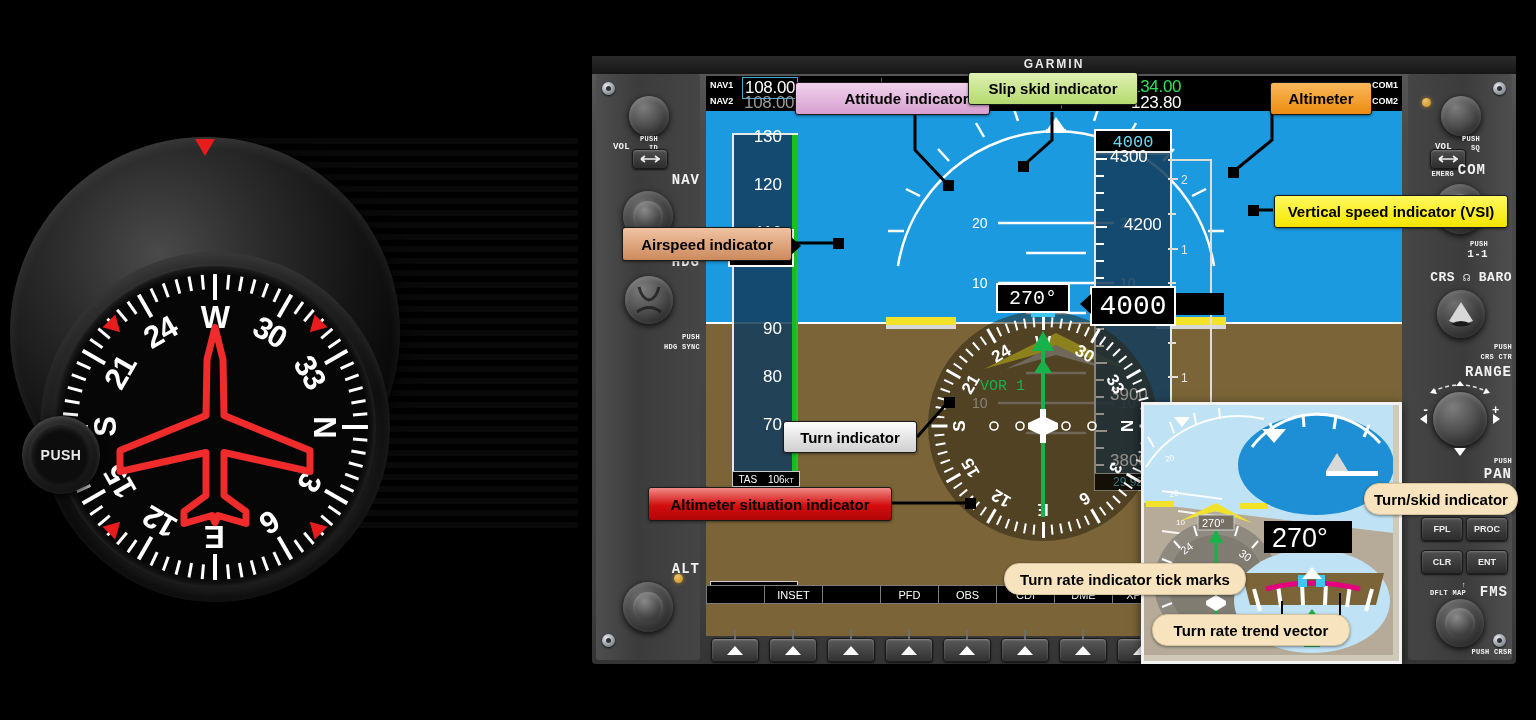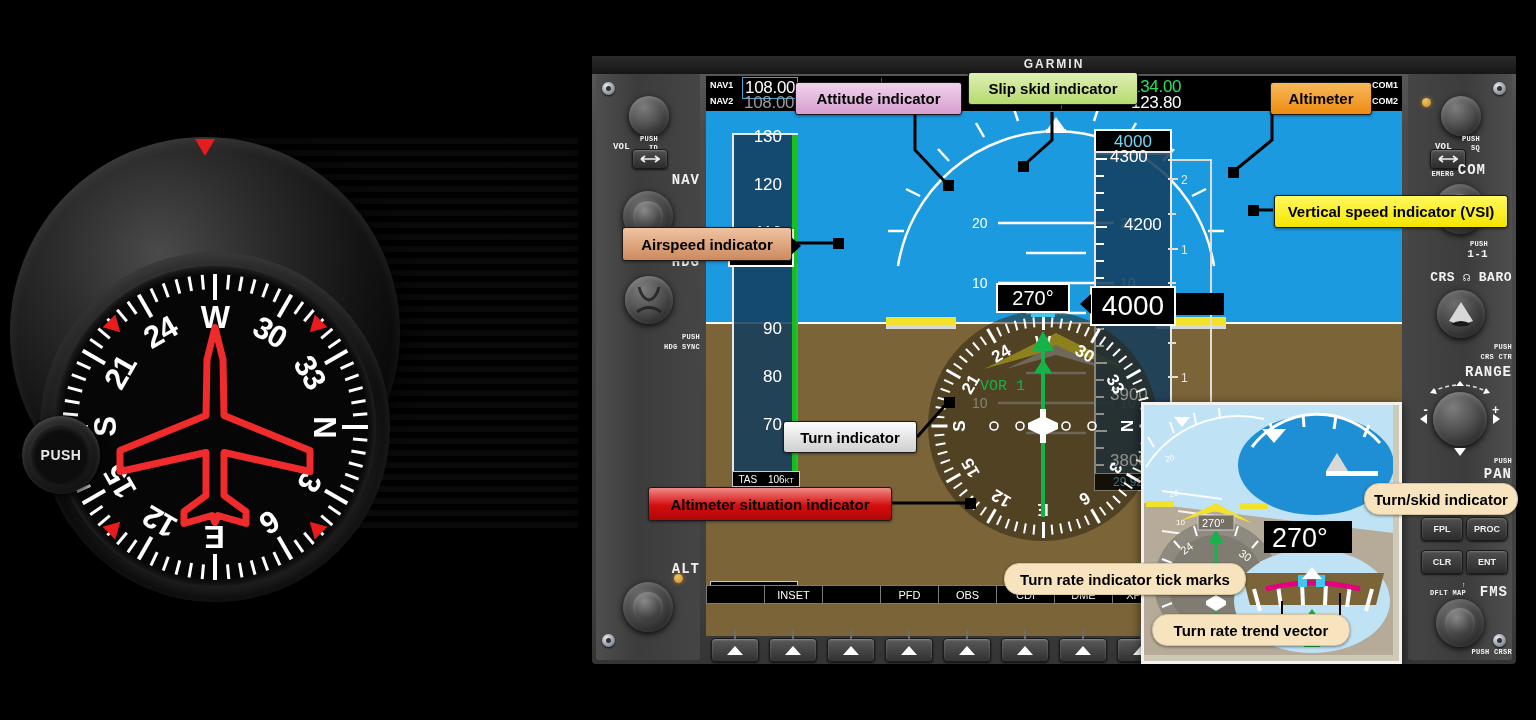--- a/index.html
+++ b/index.html
@@ -93,21 +93,21 @@
   .freq{font-size:17px;letter-spacing:-.3px;}
   .pfd{position:absolute;left:0;top:35px;width:696px;height:525px;overflow:hidden;}
   .sky{position:absolute;left:0;top:0;width:100%;height:212px;background:#1b9ae0;}
   .ground{position:absolute;left:0;top:212px;width:100%;height:313px;background:#7a6438;}
   .horizon{position:absolute;left:0;top:211px;width:100%;height:2px;background:#fff;}
 
   .tape{position:absolute;background:rgba(20,60,92,.86);border:2px solid #e8e8e8;}
   .tape .tv{position:absolute;color:#fff;font-size:17px;font-weight:400;text-align:right;
      font-family:"Liberation Sans",sans-serif;}
   .box-rd{position:absolute;background:#000;border:2px solid #fff;color:#fff;
-     font-family:Liberation Sans, sans-serif;display:flex;align-items:center;justify-content:center;}
+     font-family:Liberation Mono, monospace;display:flex;align-items:center;justify-content:center;}
 
   .cal{position:absolute;border:1px solid #1a1a1a;border-radius:3px;color:#000;
      font-size:15px;font-weight:700;display:flex;align-items:center;justify-content:center;
      font-family:"Liberation Sans",sans-serif;white-space:nowrap;z-index:40;
      box-shadow:0 1px 3px rgba(0,0,0,.45);}
   .lead{position:absolute;z-index:39;}
 
   .sk-row{position:absolute;left:0;bottom:32px;width:100%;height:19px;display:flex;}
   .sk{flex:1;border:1px solid #7b7b7b;background:#000;color:#fff;font-size:11px;
      display:flex;align-items:center;justify-content:center;margin-right:-1px;
@@ -331,21 +331,21 @@
 
       <div class="btnsq" style="left:13px;top:414px;width:40px;height:22px;">
           <span>-D→</span>
         </div>
       <div class="btnsq" style="left:58px;top:414px;width:40px;height:22px;">
           <span>MENU</span>
         </div>
       <div class="btnsq" style="left:13px;top:443px;width:40px;height:22px;">
           <span>FPL</span>
         </div>
-      <div class="btnsq" style="left:58px;top:443px;width:40px;height:22px;border-radius:6px;">
+      <div class="btnsq" style="left:58px;top:443px;width:40px;height:22px;">
           <span>PROC</span>
         </div>
       <div class="btnsq" style="left:13px;top:476px;width:40px;height:22px;">
           <span>CLR</span>
         </div>
       <div class="btnsq" style="left:58px;top:476px;width:40px;height:22px;">
           <span>ENT</span>
         </div>
       <div class="blbl tiny" style="left:4px;top:507px;width:54px;">↑<br>DFLT MAP</div>
       <div class="blbl" style="left:56px;top:510px;width:44px;font-size:14px;letter-spacing:1px;">FMS</div>
@@ -708,21 +708,21 @@
     <rect x="943" y="180" width="11" height="11" fill="#000"></rect>
     <rect x="1018" y="161" width="11" height="11" fill="#000"></rect>
     <rect x="1228" y="167" width="11" height="11" fill="#000"></rect>
     <rect x="1248" y="205" width="11" height="11" fill="#000"></rect>
     <rect x="833" y="238" width="11" height="11" fill="#000"></rect>
     <rect x="944" y="397" width="11" height="11" fill="#000"></rect>
     <rect x="965" y="498" width="11" height="11" fill="#000"></rect>
   </svg>
 
   <div class="cal" style="left:795px;top:82px;width:165px;height:31px;
-       background:linear-gradient(180deg,#f0d2ec,#d79fd0);">Attitude indicator</div>
+       background:linear-gradient(180deg,#f0d2ec,#d79fd0);padding-left:28px;">Attitude indicator</div>
 
   <div class="cal" style="left:968px;top:72px;width:168px;height:31px;
        background:linear-gradient(180deg,#dff0b2,#b5da70);">Slip skid indicator</div>
 
   <div class="cal" style="left:1270px;top:82px;width:100px;height:31px;
        background:linear-gradient(180deg,#f8b85a,#ee8c11);">Altimeter</div>
 
   <div class="cal" style="left:1274px;top:195px;width:232px;height:31px;
        background:linear-gradient(180deg,#fff95e,#f5e500);">Vertical speed indicator (VSI)</div>
 

